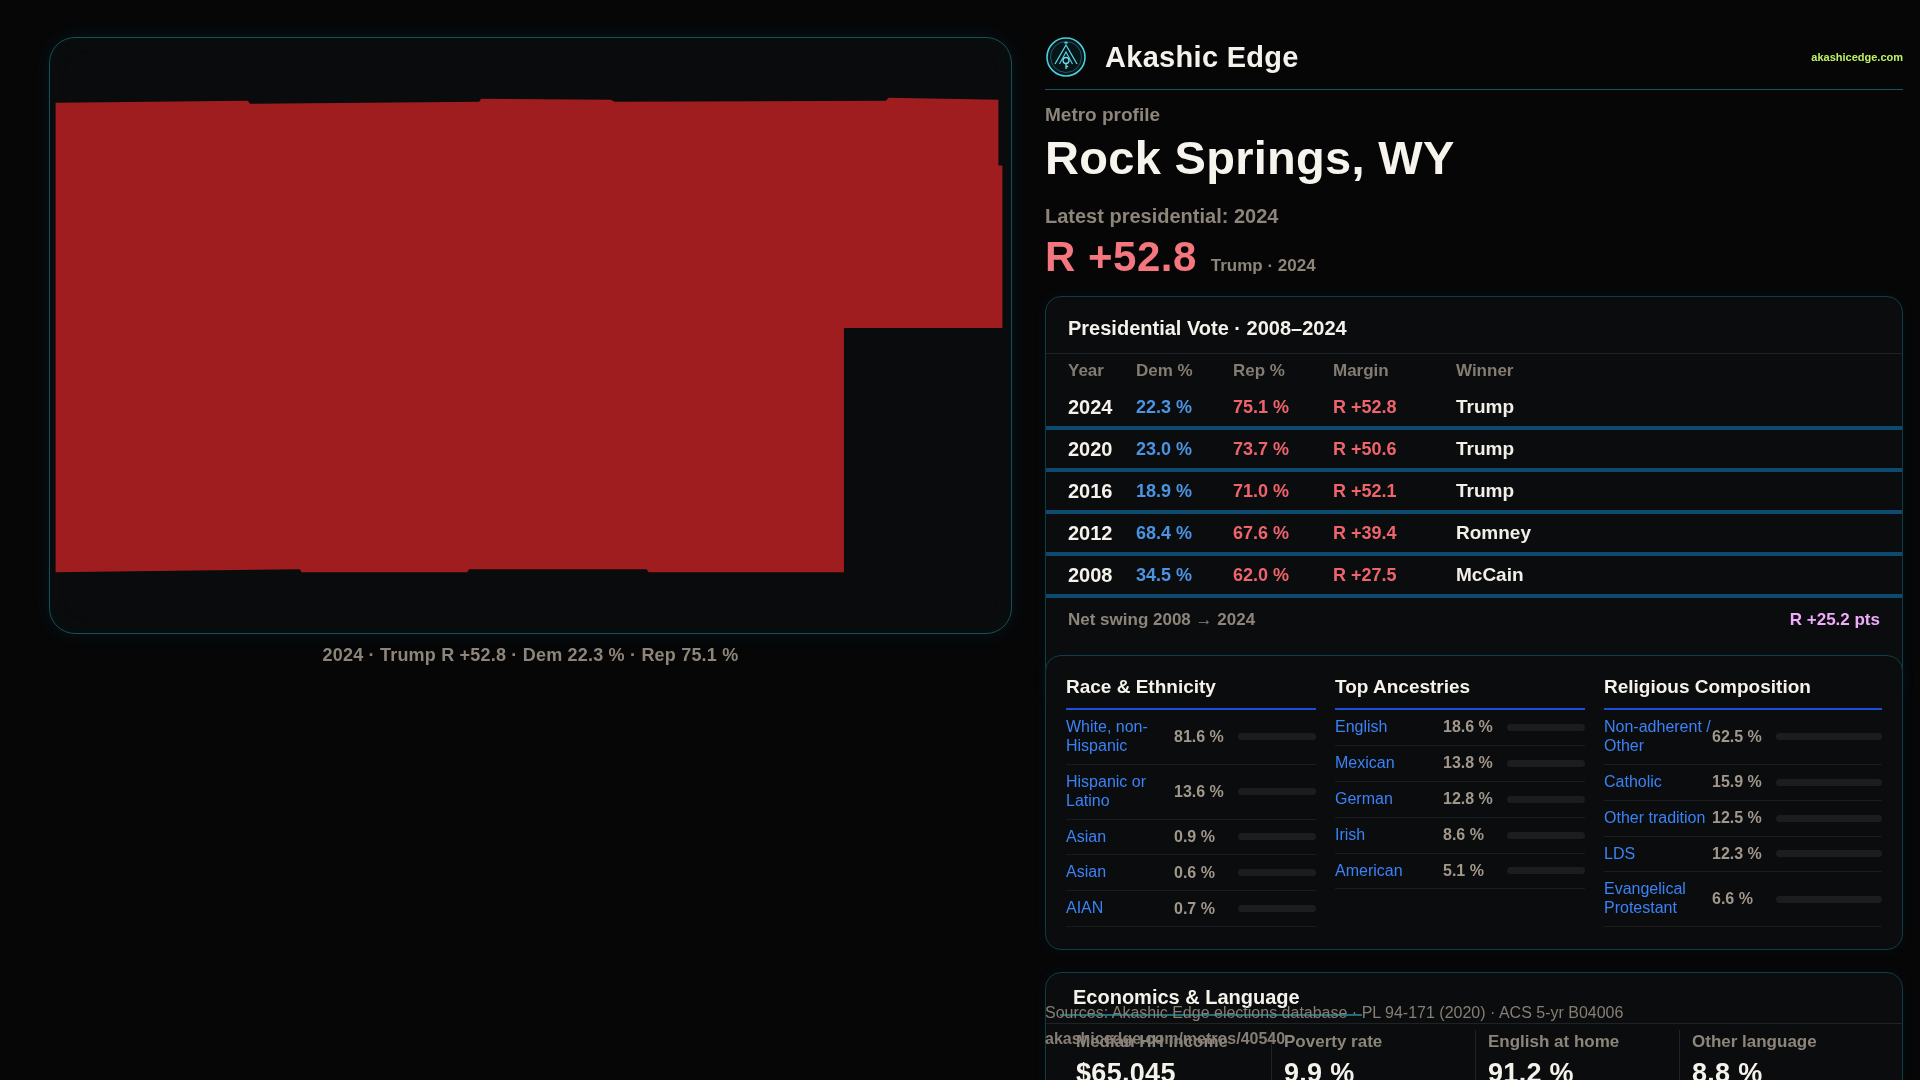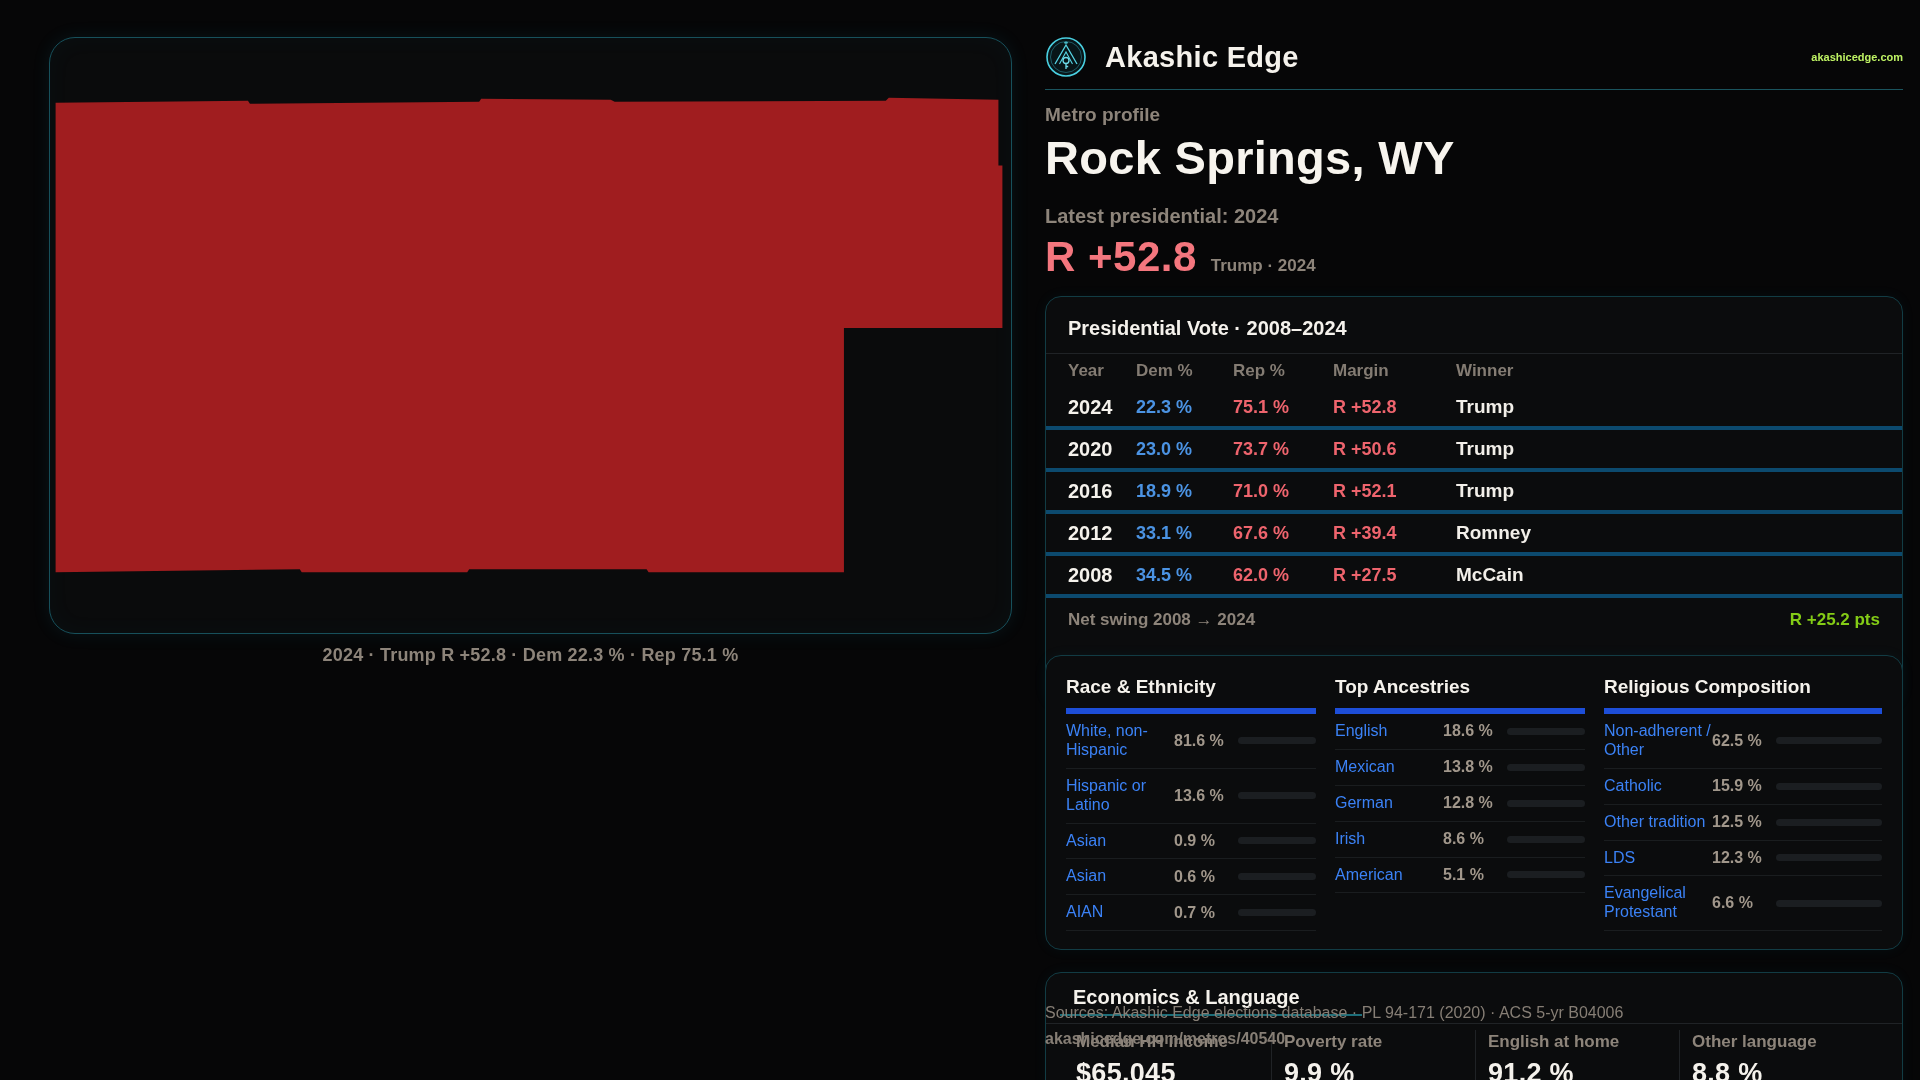--- a/index.html
+++ b/index.html
@@ -39,27 +39,27 @@
   .vt-grid { display:grid; grid-template-columns:68px 97px 100px 123px 1fr; align-items:center; padding:0 22px; }
   .vt-head { height:34px; color:#847c73; font-size:17px; font-weight:600; }
   .vt-row { height:42px; border-bottom:4px solid #0c4a6e; }
   .vt-row:last-of-type { border-bottom:1px solid #202326; }
   .vt-year { font-size:20px; font-weight:700; color:#f5f2ec; }
   .vt-dem { font-size:18px; font-weight:700; color:#4b93e3; }
   .vt-rep, .vt-margin { font-size:18px; font-weight:700; color:#ee646d; }
   .vt-winner { font-size:19px; font-weight:700; color:#f2efe9; }
   .vt-footer { display:flex; align-items:center; padding:12px 22px 0 22px; }
   .vt-swing-label { color:#8d847a; font-size:17px; font-weight:600; }
-  .vt-swing-value { margin-left:auto; color:#84cc16; font-size:17px; font-weight:700; }
+  .vt-swing-value { margin-left:auto; color:#f0abfc; font-size:17px; font-weight:700; }
 
   
   .demo-card { top:655px; width:858px; height:295px; padding:20px 20px 0 20px;
     display:grid; grid-template-columns:250px 250px 1fr; column-gap:19px; align-content:start; }
   .demo-sec {}
-  .demo-h { font-size:19px; font-weight:700; color:#f5f2ec; padding-bottom:10px; border-bottom:6px solid #1d4ed8; }
+  .demo-h { font-size:19px; font-weight:700; color:#f5f2ec; padding-bottom:10px; border-bottom:2px solid #1d4ed8; }
   .demo-row { display:grid; grid-template-columns:108px 64px 1fr; align-items:center;
     padding:8px 0; border-bottom:1px solid #1a1d1f; }
   .demo-label { font-size:16px; font-weight:400; color:#3b82f6; line-height:1.18; }
   .demo-value { font-size:16px; font-weight:600; color:#a1978b; white-space:nowrap; }
   .bar-track { height:7px; width:100%; background:#1b1e21; border-radius:4px; overflow:hidden; }
   .bar-fill { height:100%; border-radius:4px; min-width:2px; background:#97abc4; }
 
   
   .econ-card { top:972px; width:858px; height:160px; padding-top:13px; }
   .econ-title { margin-left:27px; font-size:20px; font-weight:700; color:#f5f2ec; }
@@ -136,21 +136,21 @@
   </div>
   <div class="vt-grid vt-row">
     <span class="vt-year">2016</span>
     <span class="vt-dem">18.9 %</span>
     <span class="vt-rep">71.0 %</span>
     <span class="vt-margin">R +52.1</span>
     <span class="vt-winner">Trump</span>
   </div>
   <div class="vt-grid vt-row">
     <span class="vt-year">2012</span>
-    <span class="vt-dem">33.1 %</span>
+    <span class="vt-dem">68.4 %</span>
     <span class="vt-rep">67.6 %</span>
     <span class="vt-margin">R +39.4</span>
     <span class="vt-winner">Romney</span>
   </div>
   <div class="vt-grid vt-row">
     <span class="vt-year">2008</span>
     <span class="vt-dem">34.5 %</span>
     <span class="vt-rep">62.0 %</span>
     <span class="vt-margin">R +27.5</span>
     <span class="vt-winner">McCain</span>

